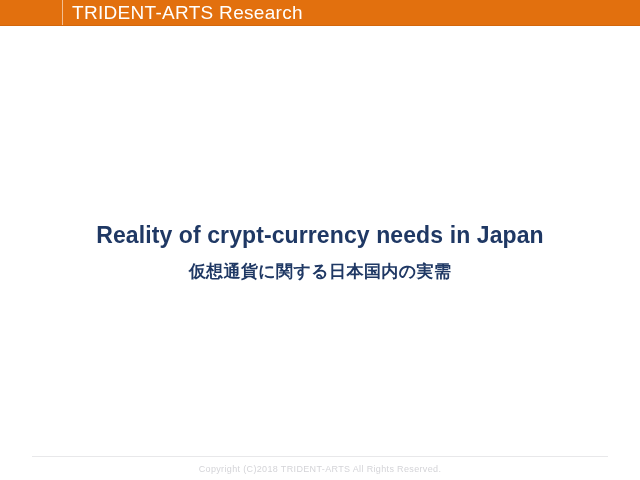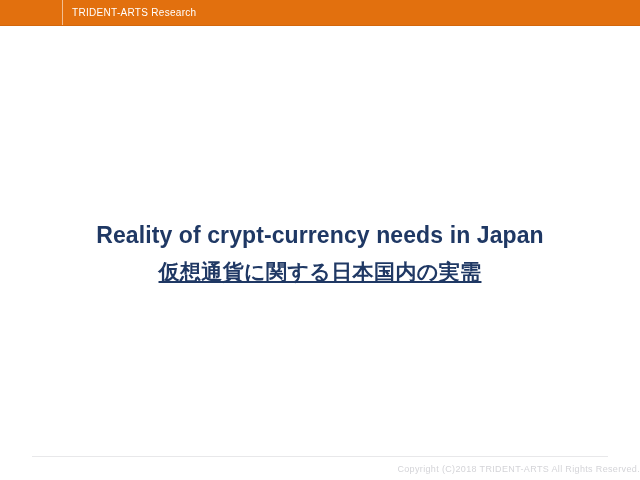--- a/index.html
+++ b/index.html
@@ -44,21 +44,21 @@
     height: 25px;
     background: rgba(255, 255, 255, 0.55);
   }
   .header-title {
     position: absolute;
     left: 72px;
     top: 0;
     height: 24px;
     line-height: 25px;
     color: #FFFFFF;
-    font-size: 10px;
+    font-size: 19px;
     font-weight: 400;
     letter-spacing: 0.3px;
     white-space: nowrap;
   }
 
   
   .content {
     position: absolute;
     left: 0;
     top: 26px;
@@ -77,43 +77,42 @@
     color: #1F3864;
     font-size: 23px;
     font-weight: bold;
     line-height: 30px;
     letter-spacing: 0.1px;
     white-space: nowrap;
   }
   .sub-title {
     margin: 8px 0 0 0;
     color: #1F3864;
-    font-size: 21px;
+    font-size: 17px;
     font-weight: bold;
     line-height: 28px;
     letter-spacing: 0.4px;
     white-space: nowrap;
-    text-decoration: underline;
   }
 
   
   .footer-rule {
     position: absolute;
     left: 32px;
     top: 456px;
     width: 576px;
     height: 1px;
     background: #E8E8EA;
   }
   .footer-copyright {
     position: absolute;
     left: 0;
     top: 463px;
     width: 640px;
-    text-align: right;
+    text-align: center;
     color: #D4D4D8;
     font-size: 9px;
     line-height: 13px;
     letter-spacing: 0.35px;
     white-space: nowrap;
   }
 </style>
 </head>
 <body>
 

